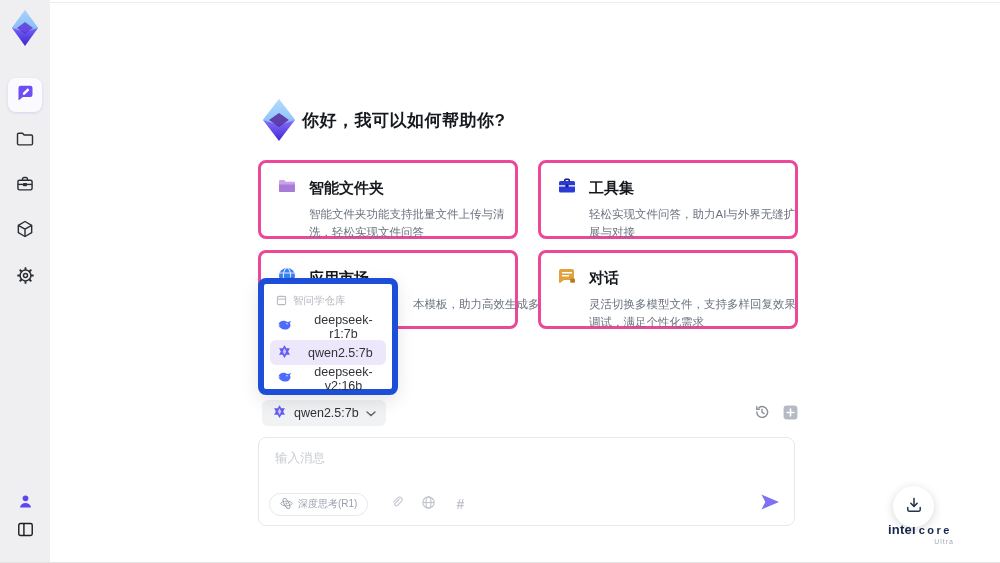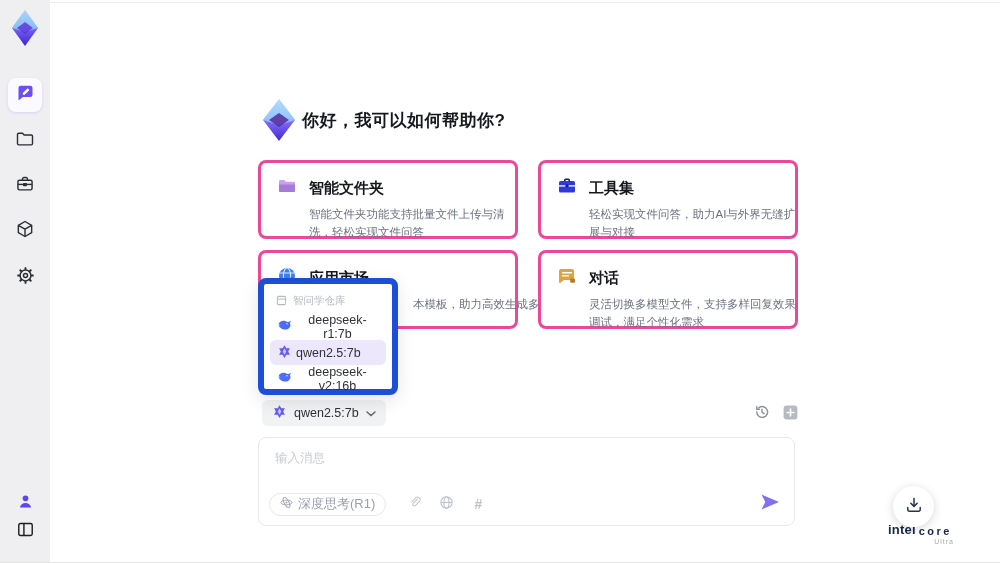--- a/index.html
+++ b/index.html
@@ -34,50 +34,50 @@
   .card-desc { margin:6px 0 0 32px; font-size:11.5px; line-height:1.55; color:#6b7280;
                width:214px; overflow:hidden; }
   .card-desc.partial { white-space:nowrap; text-indent:104px; width:230px; }
 
   
   .dropdown { position:absolute; left:208px; top:278px; width:140px; height:117px; background:#fff;
               border:6px solid #1d4ed8; border-radius:8px; box-shadow:0 6px 18px rgba(0,0,0,.10);
               padding:7px 0 6px 0; z-index:9;text-align:center; }
   .dd-group { display:flex; align-items:center; gap:6px; padding:3px 12px 5px 12px;
               font-size:10.5px; color:#b4b8bf; }
-  .dd-item { display:flex; align-items:center; gap:4px; height:25px; margin:1px 6px;
+  .dd-item { display:flex; align-items:center; gap:16px; height:25px; margin:1px 6px;
              padding:0 7px; border-radius:6px; font-size:12.5px; color:#303339; cursor:pointer; }
   .dd-item.selected { background:#ece7fb; }
 
   
   .model-chip { position:absolute; left:212px; top:400px; height:26px; background:#f1f2f4;
                 border-radius:6px; display:flex; align-items:center; gap:7px; padding:0 10px;
                 font-size:12.5px; color:#2f3238; cursor:pointer; }
   .row-icons { position:absolute; top:404px; left:702px; display:flex; gap:8px; align-items:center; }
   .icon-btn { width:20px; height:20px; display:flex; align-items:center; justify-content:center; cursor:pointer; }
 
   
   .composer { position:absolute; left:208px; top:437px; width:537px; height:89px;
               border:1px solid #e6e8ee; border-radius:8px; background:#fff; }
   .composer textarea { position:absolute; left:6px; top:4px; width:440px; height:46px; border:none; resize:none;
               outline:none; font-family:inherit; font-size:12.5px; color:#30333a; padding:8px 10px; background:transparent; }
   .composer textarea::placeholder { color:#c8ccd4; }
   .composer-bar { position:absolute; left:10px; right:12px; bottom:9px; display:flex; align-items:center; }
   .think-pill { display:flex; align-items:center; gap:5px; border:1px solid #e6e8ee; border-radius:12px;
-                height:23px; padding:0 10px; font-size:13px; color:#9aa0ab; background:#fff; cursor:pointer; }
+                height:23px; padding:0 10px; font-size:10px; color:#9aa0ab; background:#fff; cursor:pointer; }
   .bar-icons { display:flex; align-items:center; gap:12px; margin-left:18px; color:#c0c4cc; }
   .hash-glyph { font-size:14px; color:#c0c4cc; font-weight:bold; }
   .send-btn { margin-left:auto; width:24px; height:24px; display:flex; align-items:center; justify-content:center; cursor:pointer; }
 
   
   .fab { position:absolute; left:893px; top:486px; width:41px; height:41px; border-radius:50%;
          background:#fff; box-shadow:0 2px 10px rgba(0,0,0,.16); display:flex; align-items:center;
          justify-content:center; cursor:pointer; z-index:5; }
   .intel-badge { position:absolute; left:880px; top:522px; width:80px; text-align:center; color:#17264a; }
-  .intel-badge .line1 { display:flex; align-items:flex-end; justify-content:center; gap:3px; }
+  .intel-badge .line1 { display:flex; align-items:center; justify-content:center; gap:3px; }
   .intel-brand { font-size:13px; font-weight:bold; letter-spacing:.2px; }
   .intel-core { font-size:11px; letter-spacing:2.5px; font-weight:bold; }
   .intel-tier { font-size:7px; color:#a6abb5; letter-spacing:1px; text-align:right; padding-right:6px; margin-top:1px; }
 </style>
 </head>
 <body>
 
 <div id="stage">
 
   <div class="sidebar">

